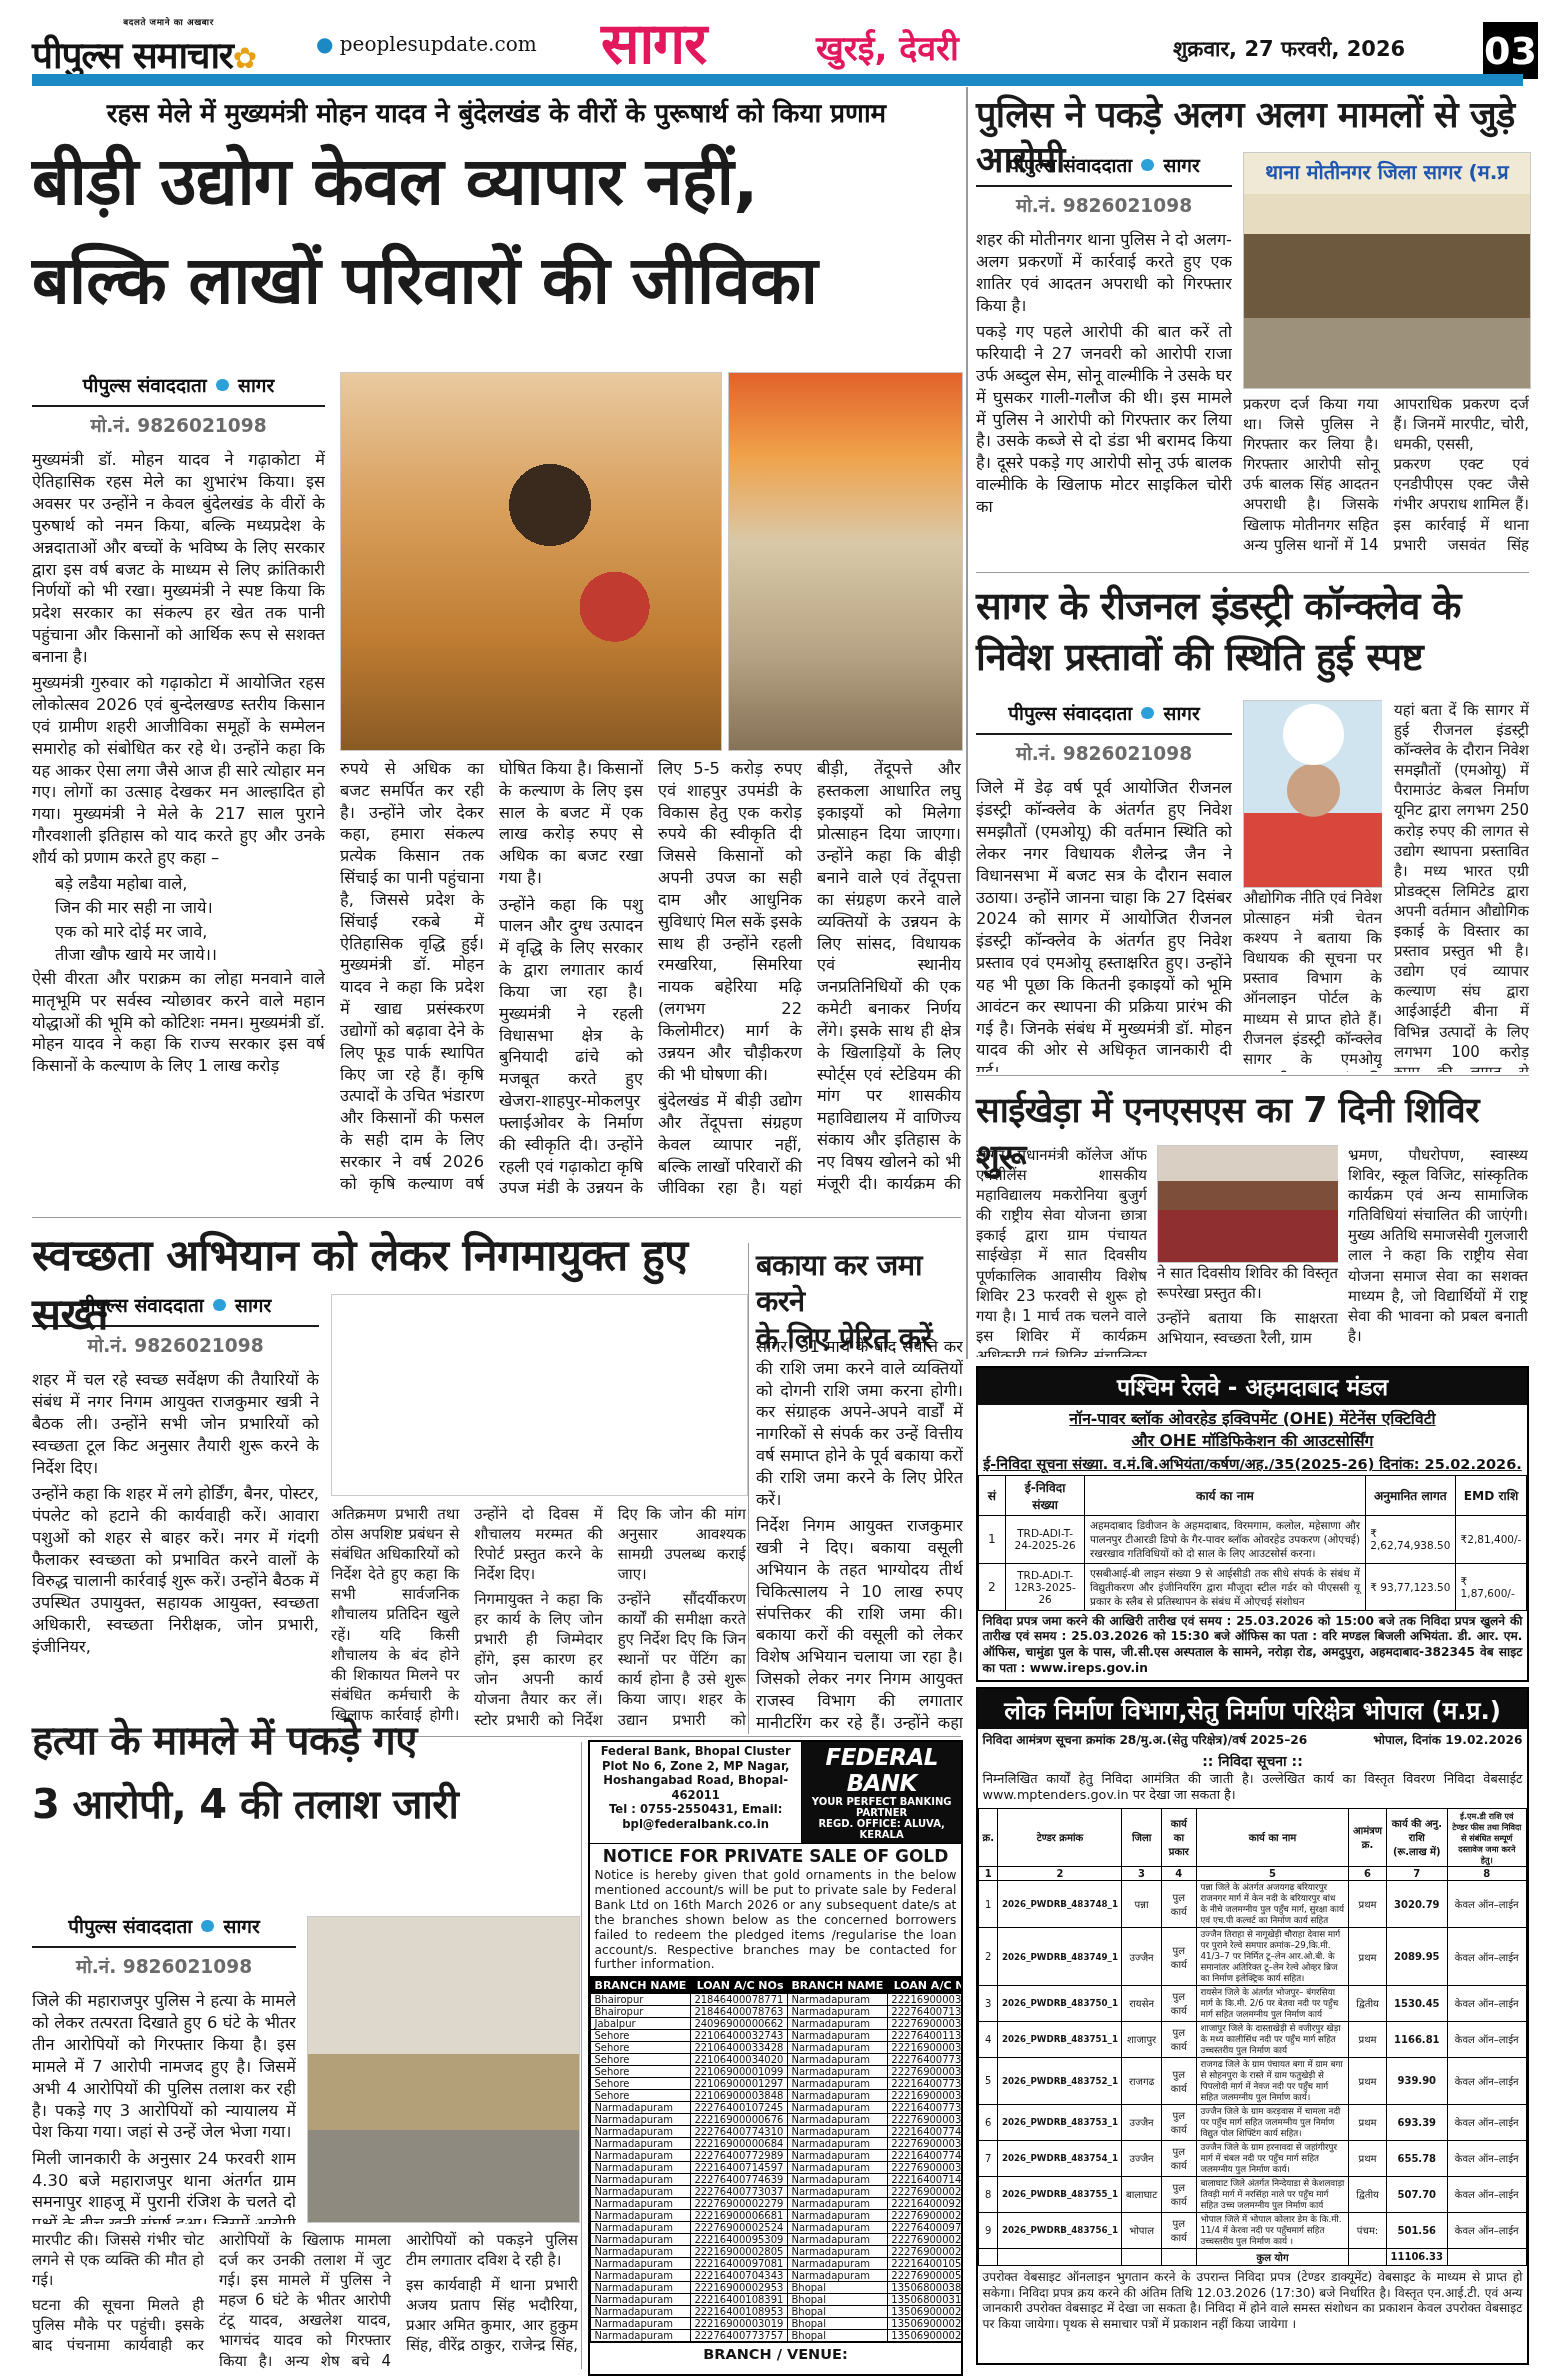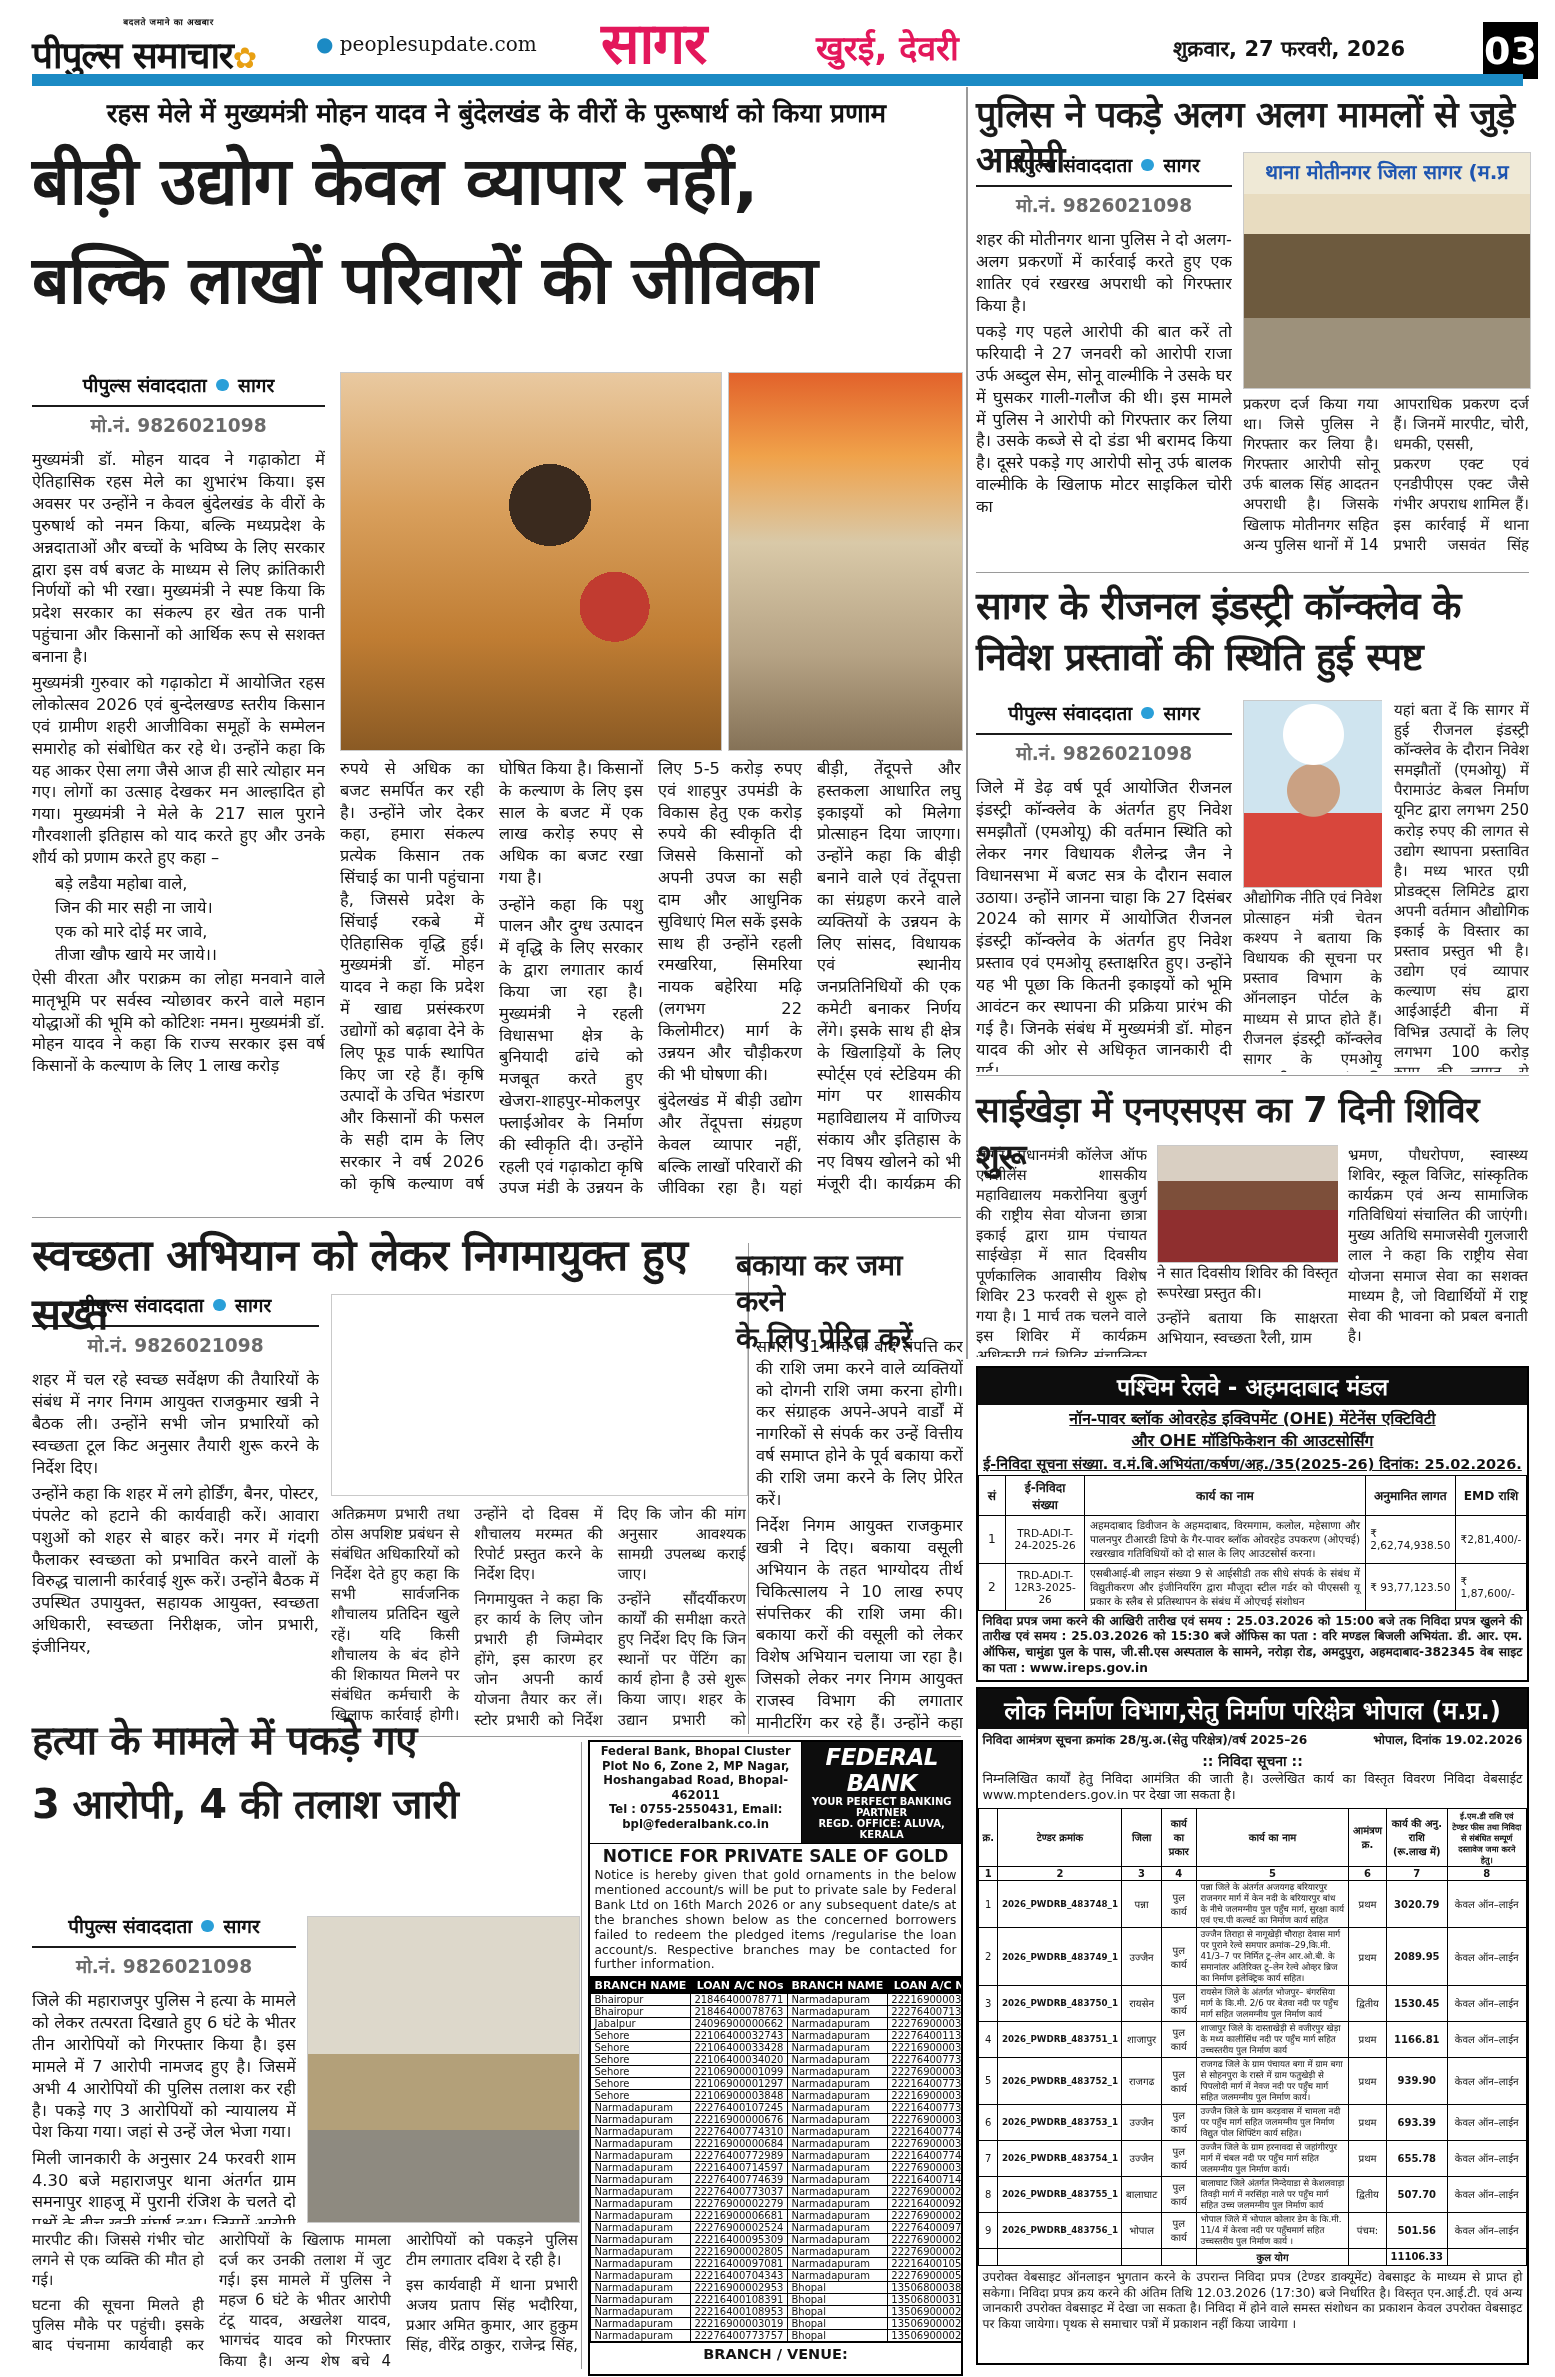--- a/index.html
+++ b/index.html
@@ -114,21 +114,21 @@
 
   <div class="abs" style="left:976px;top:152px;width:256px;height:415px;overflow:hidden">
     <div class="byline">
       <span>पीपुल्स संवाददाता</span>
         <span class="dot"></span>
         <span>सागर</span>
     </div>
     <hr class="byline-rule">
     <div class="phone">मो.नं. 9826021098</div>
     <div class="bodytext">
-        <p>शहर की मोतीनगर थाना पुलिस ने दो अलग-अलग प्रकरणों में कार्रवाई करते हुए एक शातिर एवं रखरख अपराधी को गिरफ्तार किया है।</p>
+        <p>शहर की मोतीनगर थाना पुलिस ने दो अलग-अलग प्रकरणों में कार्रवाई करते हुए एक शातिर एवं आदतन अपराधी को गिरफ्तार किया है।</p>
         <p>पकड़े गए पहले आरोपी की बात करें तो फरियादी ने 27 जनवरी को आरोपी राजा उर्फ अब्दुल सेम, सोनू वाल्मीकि ने उसके घर में घुसकर गाली-गलौज की थी। इस मामले में पुलिस ने आरोपी को गिरफ्तार कर लिया है। उसके कब्जे से दो डंडा भी बरामद किया है। दूसरे पकड़े गए आरोपी सोनू उर्फ बालक वाल्मीकि के खिलाफ मोटर साइकिल चोरी का</p>
       </div>
   </div>
 
   <div class="photo" style="left:1243px;top:152px;width:286px;height:235px;background:
       linear-gradient(180deg,#efe9d6 0 41px,#e8dcc0 41px 81px,#6d5a3e 81px 70%,#9d917b 70% 100%)">
     <div class="caption-strip">थाना मोतीनगर जिला सागर (म.प्र</div>
   </div>
   <div class="abs bodytext small cols2" style="left:1243px;top:394px;width:286px;height:174px;overflow:hidden">
     <div>
@@ -208,21 +208,21 @@
       linear-gradient(180deg,#e8e4da 0 40%,#c8a96a 40% 62%,#a8induff 0),
       linear-gradient(180deg,#e8e4da 0 40%,#c9aa6b 40% 62%,#8c8478 62% 100%)"></div>
   <div class="abs bodytext small cols3" style="left:331px;top:1504px;width:415px;height:228px;overflow:hidden">
 
   <p>अतिक्रमण प्रभारी तथा ठोस अपशिष्ट प्रबंधन से संबंधित अधिकारियों को निर्देश देते हुए कहा कि सभी सार्वजनिक शौचालय प्रतिदिन खुले रहें। यदि किसी शौचालय के बंद होने की शिकायत मिलने पर संबंधित कर्मचारी के खिलाफ कार्रवाई होगी। उन्होंने दो दिवस में शौचालय मरम्मत की रिपोर्ट प्रस्तुत करने के निर्देश दिए।</p>
       <p>निगमायुक्त ने कहा कि हर कार्य के लिए जोन प्रभारी ही जिम्मेदार होंगे, इस कारण हर जोन अपनी कार्य योजना तैयार कर लें। स्टोर प्रभारी को निर्देश दिए कि जोन की मांग अनुसार आवश्यक सामग्री उपलब्ध कराई जाए।</p>
       <p>उन्होंने सौंदर्यीकरण कार्यों की समीक्षा करते हुए निर्देश दिए कि जिन स्थानों पर पेंटिंग का कार्य होना है उसे शुरू किया जाए। शहर के उद्यान प्रभारी को प्रतिदिन डिवाइडर पर लगे पौधों में पानी देने व स्वीपिंग मशीन से मुख्य मार्गों की नियमित सफाई कराने के निर्देश दिए।</p>
     </div>
 
   <div class="sep" style="left:748px;top:1243px;width:1.2px;height:491px"></div>
-  <div class="abs headline" style="left:736px;top:1247px;width:207px;font-size:29px;line-height:1.25">
+  <div class="abs headline" style="left:756px;top:1247px;width:207px;font-size:29px;line-height:1.25">
     <div>बकाया कर जमा करने</div>
     <div>के लिए प्रेरित करें</div>
   </div>
   <div class="abs bodytext" style="left:756px;top:1336px;width:207px;height:395px;overflow:hidden">
 
   <p>सागर। 31 मार्च के बाद संपत्ति कर की राशि जमा करने वाले व्यक्तियों को दोगनी राशि जमा करना होगी। कर संग्राहक अपने-अपने वार्डों में नागरिकों से संपर्क कर उन्हें वित्तीय वर्ष समाप्त होने के पूर्व बकाया करों की राशि जमा करने के लिए प्रेरित करें।</p>
       <p>निर्देश निगम आयुक्त राजकुमार खत्री ने दिए। बकाया वसूली अभियान के तहत भाग्योदय तीर्थ चिकित्सालय ने 10 लाख रुपए संपत्तिकर की राशि जमा की। बकाया करों की वसूली को लेकर विशेष अभियान चलाया जा रहा है। जिसको लेकर नगर निगम आयुक्त राजस्व विभाग की लगातार मानीटरिंग कर रहे हैं। उन्होंने कहा कि कर संग्राहक अपने वार्डों में नागरिकों से संपर्क कर उन्हें समय सीमा के भीतर बकाया कर जमा करने के लिए प्रेरित करें।</p>
     </div>
 
   <div class="sep" style="left:32px;top:1736px;width:929px;height:1.2px"></div>

